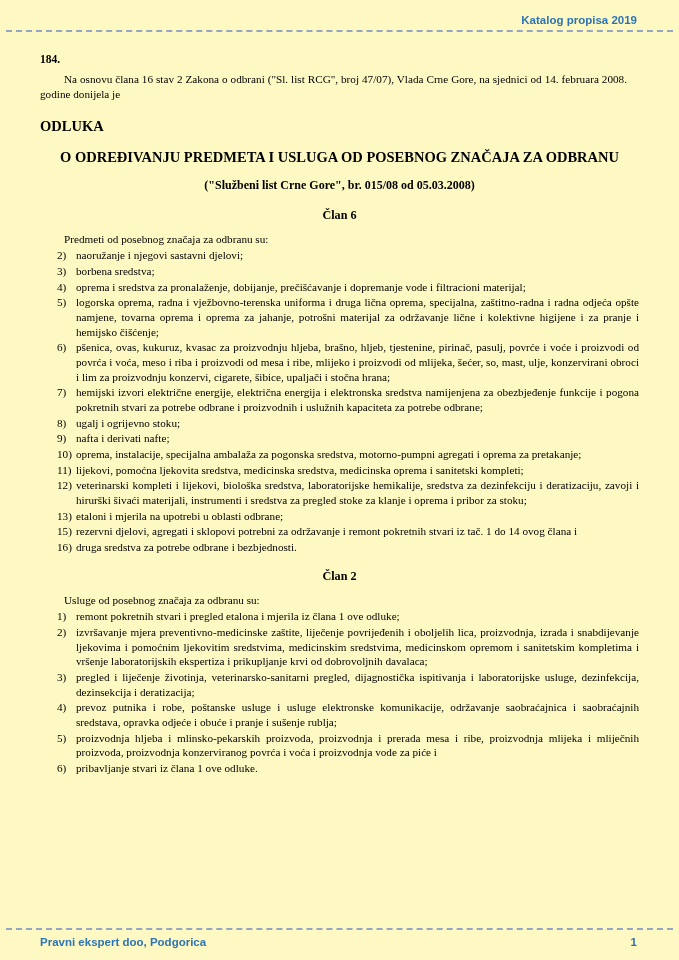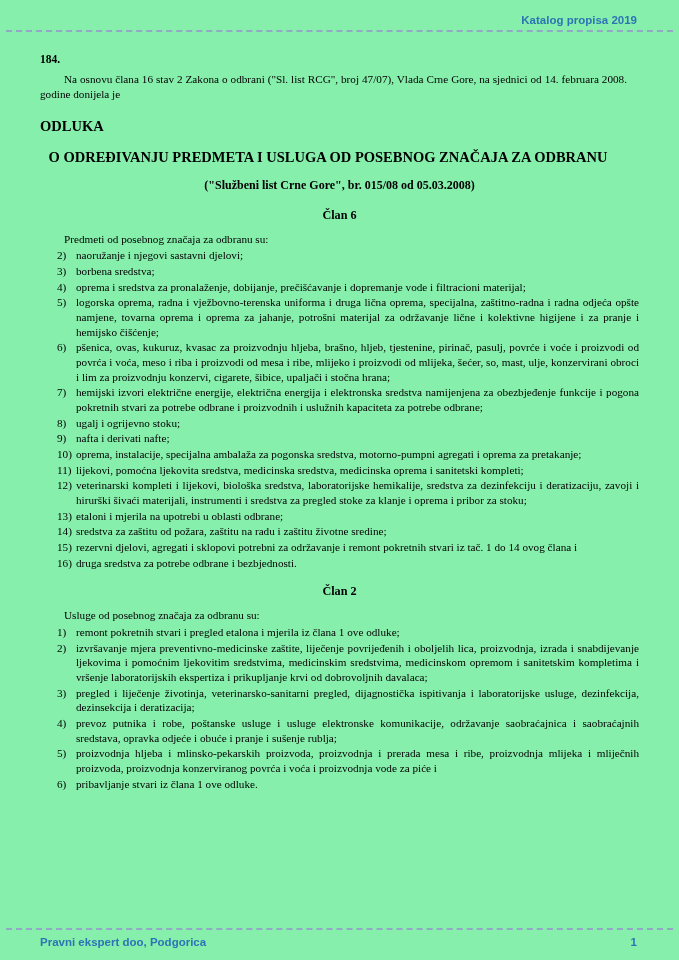--- a/index.html
+++ b/index.html
@@ -13,21 +13,21 @@
     font-family: "Liberation Serif", serif;
     color: #000000;
     position: relative;
     overflow: hidden;
   }
   .page {
     position: relative;
     width: 679px;
     height: 960px;
     box-sizing: border-box;
-    background: #86efac;
+    background: #fef9c3;
   }
   
   .header {
     position: absolute;
     top: 0;
     left: 6px;
     right: 6px;
   }
   .header-label {
     text-align: right;
@@ -60,20 +60,21 @@
     text-indent: 24px;
     margin: 0 12px 8px 0;
   }
   .title-odluka {
     text-align: left;
     font-weight: bold;
     font-size: 14.5px;
     margin: 16px 0 12px 0;
   }
   .title-main {
+    text-align: center;
     font-weight: bold;
     font-size: 14.5px;
     line-height: 1.35;
     max-width: 582px;
     margin: 0 auto 10px auto;
   }
   .title-gazette {
     text-align: center;
     font-weight: bold;
     font-size: 12px;
@@ -151,21 +152,20 @@
       <div class="item"><span class="num">4)</span><span>oprema i sredstva za pronalaženje, dobijanje, prečišćavanje i dopremanje vode i filtracioni materijal;</span></div>
       <div class="item"><span class="num">5)</span><span>logorska oprema, radna i vježbovno-terenska uniforma i druga lična oprema, specijalna, zaštitno-radna i radna odjeća opšte namjene, tovarna oprema i oprema za jahanje, potrošni materijal za održavanje lične i kolektivne higijene i za pranje i hemijsko čišćenje;</span></div>
       <div class="item"><span class="num">6)</span><span>pšenica, ovas, kukuruz, kvasac za proizvodnju hljeba, brašno, hljeb, tjestenine, pirinač, pasulj, povrće i voće i proizvodi od povrća i voća, meso i riba i proizvodi od mesa i ribe, mlijeko i proizvodi od mlijeka, šećer, so, mast, ulje, konzervirani obroci i lim za proizvodnju konzervi, cigarete, šibice, upaljači i stočna hrana;</span></div>
       <div class="item"><span class="num">7)</span><span>hemijski izvori električne energije, električna energija i elektronska sredstva namijenjena za obezbjeđenje funkcije i pogona pokretnih stvari za potrebe odbrane i proizvodnih i uslužnih kapaciteta za potrebe odbrane;</span></div>
       <div class="item"><span class="num">8)</span><span>ugalj i ogrijevno stoku;</span></div>
       <div class="item"><span class="num">9)</span><span>nafta i derivati nafte;</span></div>
       <div class="item"><span class="num">10)</span><span>oprema, instalacije, specijalna ambalaža za pogonska sredstva, motorno-pumpni agregati i oprema za pretakanje;</span></div>
       <div class="item"><span class="num">11)</span><span>lijekovi, pomoćna ljekovita sredstva, medicinska sredstva, medicinska oprema i sanitetski kompleti;</span></div>
       <div class="item"><span class="num">12)</span><span>veterinarski kompleti i lijekovi, biološka sredstva, laboratorijske hemikalije, sredstva za dezinfekciju i deratizaciju, zavoji i hirurški šivaći materijali, instrumenti i sredstva za pregled stoke za klanje i oprema i pribor za stoku;</span></div>
       <div class="item"><span class="num">13)</span><span>etaloni i mjerila na upotrebi u oblasti odbrane;</span></div>
-      <div class="item"><span class="num">14)</span><span>sredstva za zaštitu od požara, zaštitu na radu i zaštitu životne sredine;</span></div>
       <div class="item"><span class="num">15)</span><span>rezervni djelovi, agregati i sklopovi potrebni za održavanje i remont pokretnih stvari iz tač. 1 do 14 ovog člana i</span></div>
       <div class="item"><span class="num">16)</span><span>druga sredstva za potrebe odbrane i bezbjednosti.</span></div>
     </div>
 
     <div class="clan-heading">Član 2</div>
 
     <p class="lead">Usluge od posebnog značaja za odbranu su:</p>
 
     <div>
       <div class="item"><span class="num">1)</span><span>remont pokretnih stvari i pregled etalona i mjerila iz člana 1 ove odluke;</span></div>

